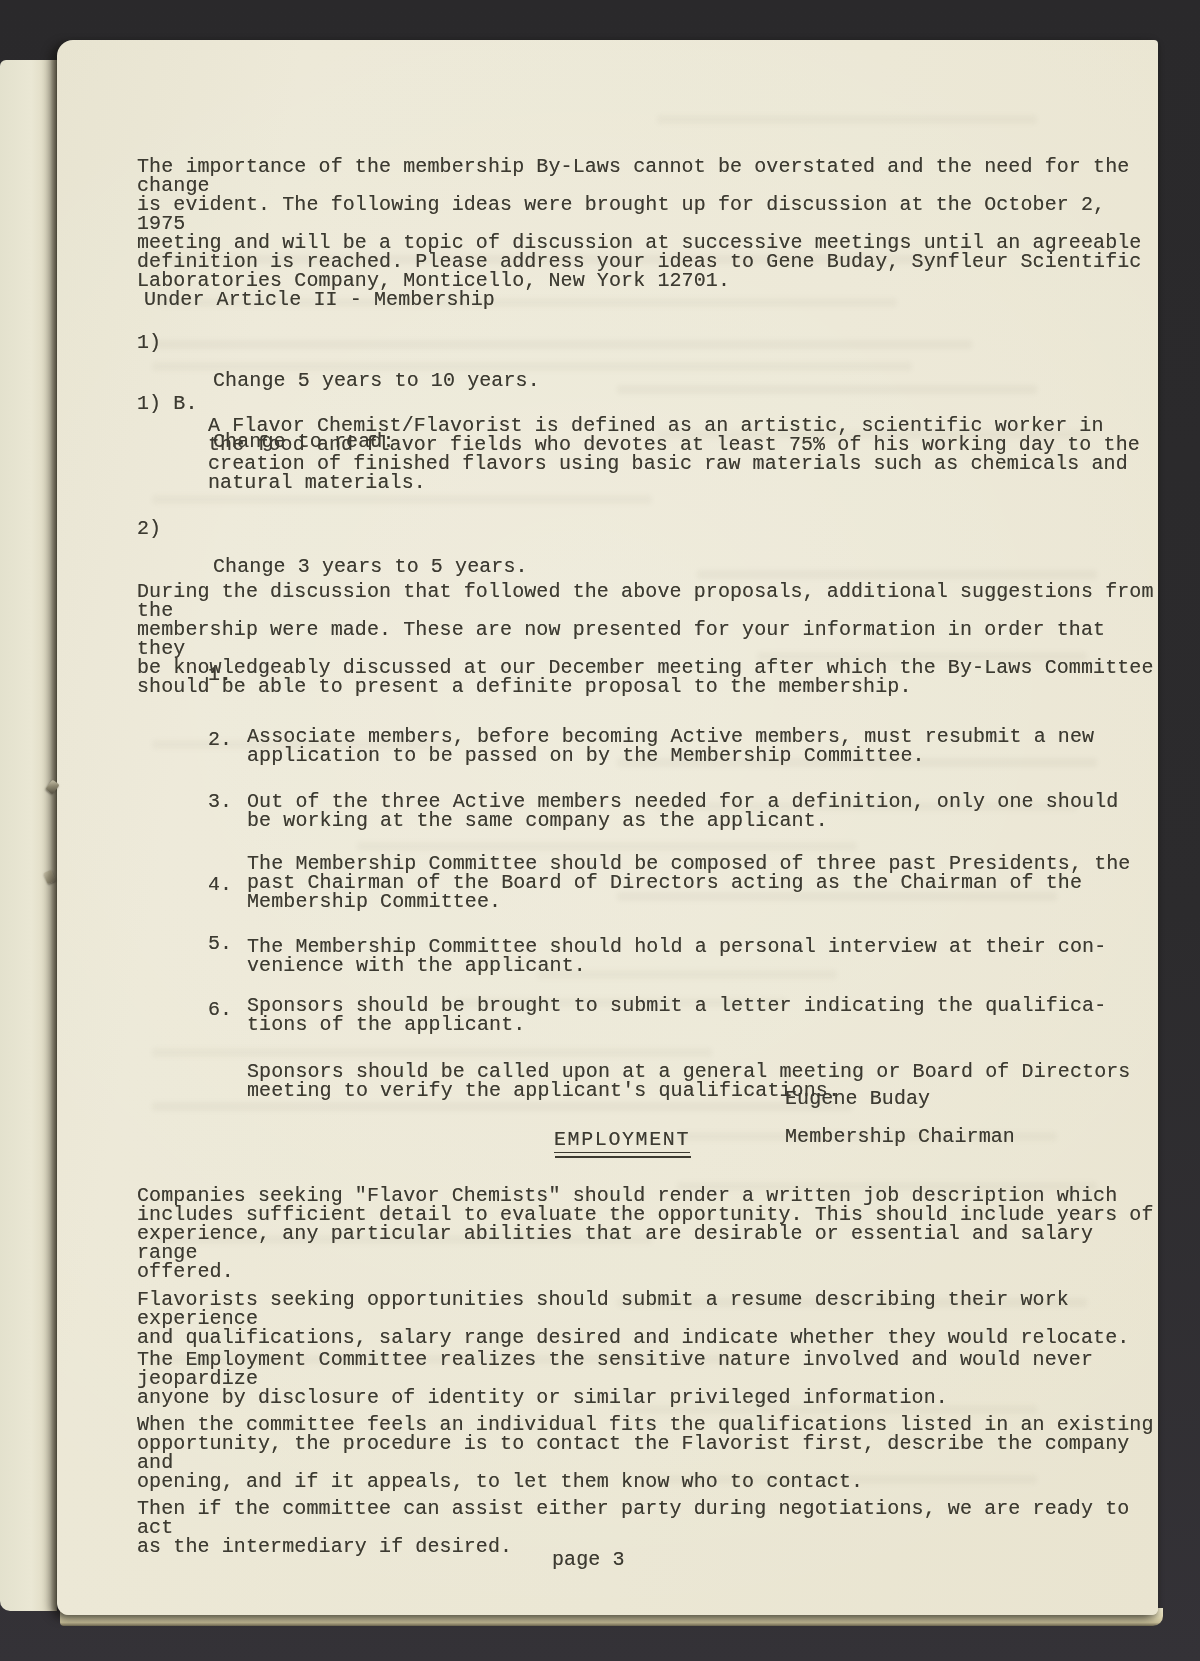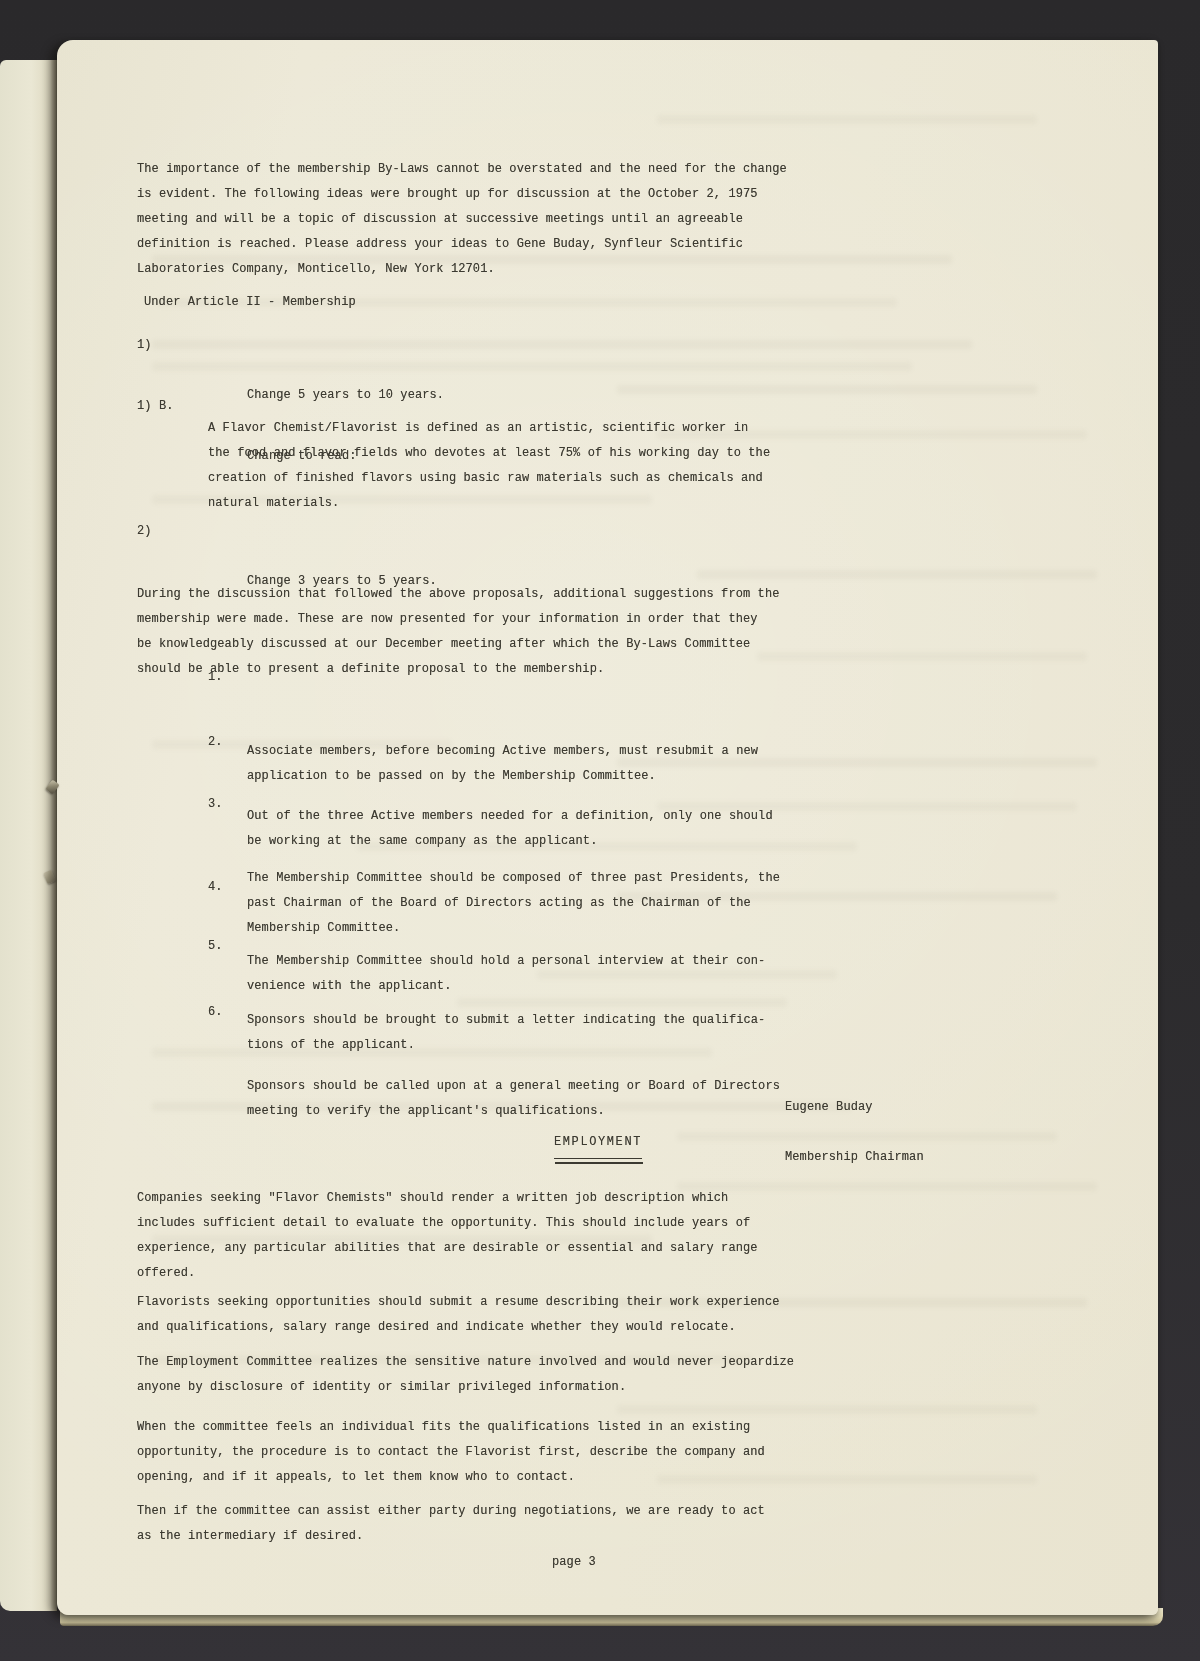--- a/index.html
+++ b/index.html
@@ -30,30 +30,30 @@
     position:absolute; left:57px; top:40px; width:1101px; height:1575px;
     background:
       radial-gradient(ellipse 130% 90% at 48% 40%, rgba(255,255,255,0.18), rgba(0,0,0,0) 70%),
       linear-gradient(100deg,#e7e3cf 0%,#ece8d6 18%,#ebe7d4 60%,#e9e4d0 100%);
     border-radius:16px 4px 6px 12px;
     box-shadow:-7px 3px 9px rgba(18,16,12,0.5), 0 4px 6px rgba(18,16,12,0.35);
   }
 
   .txt {
     position:absolute;
-    font-size:12px; line-height:25px;
+    font-size:20px; line-height:19px;
     color:#3c3a31;
     white-space:pre-line;
     letter-spacing:0.1px;
     text-shadow:0 0 0.6px rgba(60,58,49,0.55);
   }
 
   .hang { position:absolute; }
   .hang .lbl { position:absolute; left:0; top:0; }
-  .amend .body { margin-left:110px; }
+  .amend .body { margin-left:76px; }
   .sugg .body { margin-left:39px;margin-top:24px; }
 
   .emp-heading {
     letter-spacing:1.6px;
     border-bottom:1.6px solid #3c3a31;
     padding-bottom:3px;
   }
   .emp-heading::after {
     content:""; position:absolute; left:1px; right:-1px; bottom:-6px;
     height:1.6px; background:#3c3a31;

